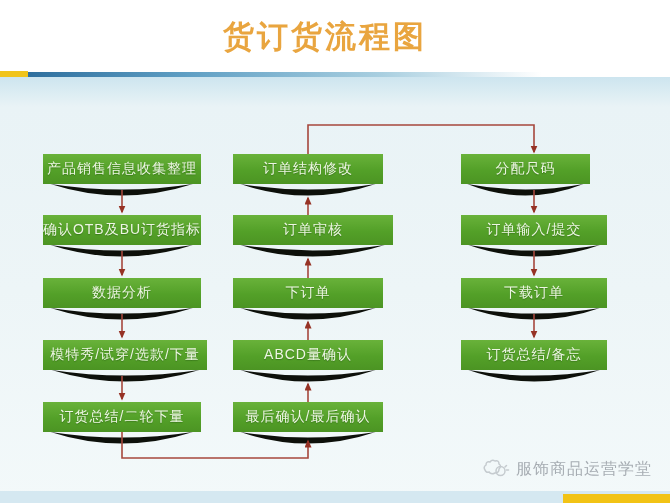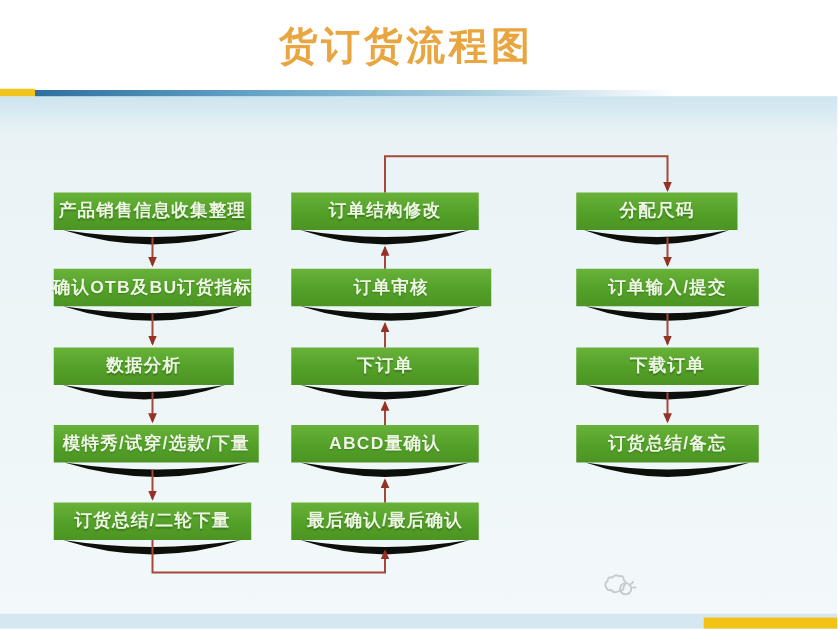--- a/index.html
+++ b/index.html
@@ -22,21 +22,21 @@
   .bottom-bar{position:absolute;right:0;bottom:0;width:107px;height:9px;background:#f2c316;}
   .slide-title{
     position:absolute;left:198px;top:16px;
     font-size:31px;font-weight:bold;letter-spacing:3px;color:#e9a53f;margin-left:25px;
   }
   
   .node{position:absolute;}
   .box{
     width:100%;height:30px;display:flex;align-items:center;justify-content:center;
     background:linear-gradient(180deg,#69b23a 0%,#53a028 55%,#4c9423 100%);
-    color:#edf6e3;font-weight:bold;font-size:14px;letter-spacing:1px;
+    color:#edf6e3;font-weight:normal;font-size:14px;letter-spacing:1px;
     text-shadow:0 1px 1px rgba(20,60,10,0.35);
     white-space:nowrap;
   }
   .shadow{position:absolute;left:4%;top:29px;width:92%;height:14px;display:block;}
   
   .connectors{position:absolute;left:0;top:0;z-index:5;}
   
   .watermark{
     position:absolute;left:482px;top:458px;display:flex;align-items:center;gap:6px;
     color:#a7adb3;font-size:16px;letter-spacing:1px;
@@ -63,21 +63,21 @@
     </svg>
 </div>
 <div class="node" style="left:43px;top:215px;width:158px">
   <div class="box">
       <span>确认OTB及BU订货指标</span>
     </div>
   <svg class="shadow" viewBox="0 0 100 14" preserveAspectRatio="none">
       <path d="M1,1 Q50,12 99,1 Q50,24 1,1 Z" fill="#0d100a"></path>
     </svg>
 </div>
-<div class="node" style="left:43px;top:278px;width:144px">
+<div class="node" style="left:43px;top:278px;width:158px">
   <div class="box">
       <span>数据分析</span>
     </div>
   <svg class="shadow" viewBox="0 0 100 14" preserveAspectRatio="none">
       <path d="M1,1 Q50,12 99,1 Q50,24 1,1 Z" fill="#0d100a"></path>
     </svg>
 </div>
 <div class="node" style="left:43px;top:340px;width:164px">
   <div class="box">
       <span>模特秀/试穿/选款/下量</span>
@@ -198,13 +198,14 @@
 </svg>
 
 <div class="watermark">
   <svg class="wm-icon" width="28" height="22" viewBox="0 0 28 22">
     <g fill="none" stroke="#b6bcc1" stroke-width="1.5" stroke-linecap="round">
       <path d="M3,12 Q1,9 4,7 Q4,3 8,4 Q10,1 13,3 Q17,2 17,6 Q20,8 17,11 Q17,15 13,15 Q9,17 7,14 Q4,15 3,12 Z"></path>
       <circle cx="18.5" cy="13" r="4.5"></circle>
       <path d="M23,9 l1.5,-1.5 M24.5,12 l2,0"></path>
     </g>
   </svg>
+  <span>服饰商品运营学堂</span>
 </div>
 
 </body></html>

